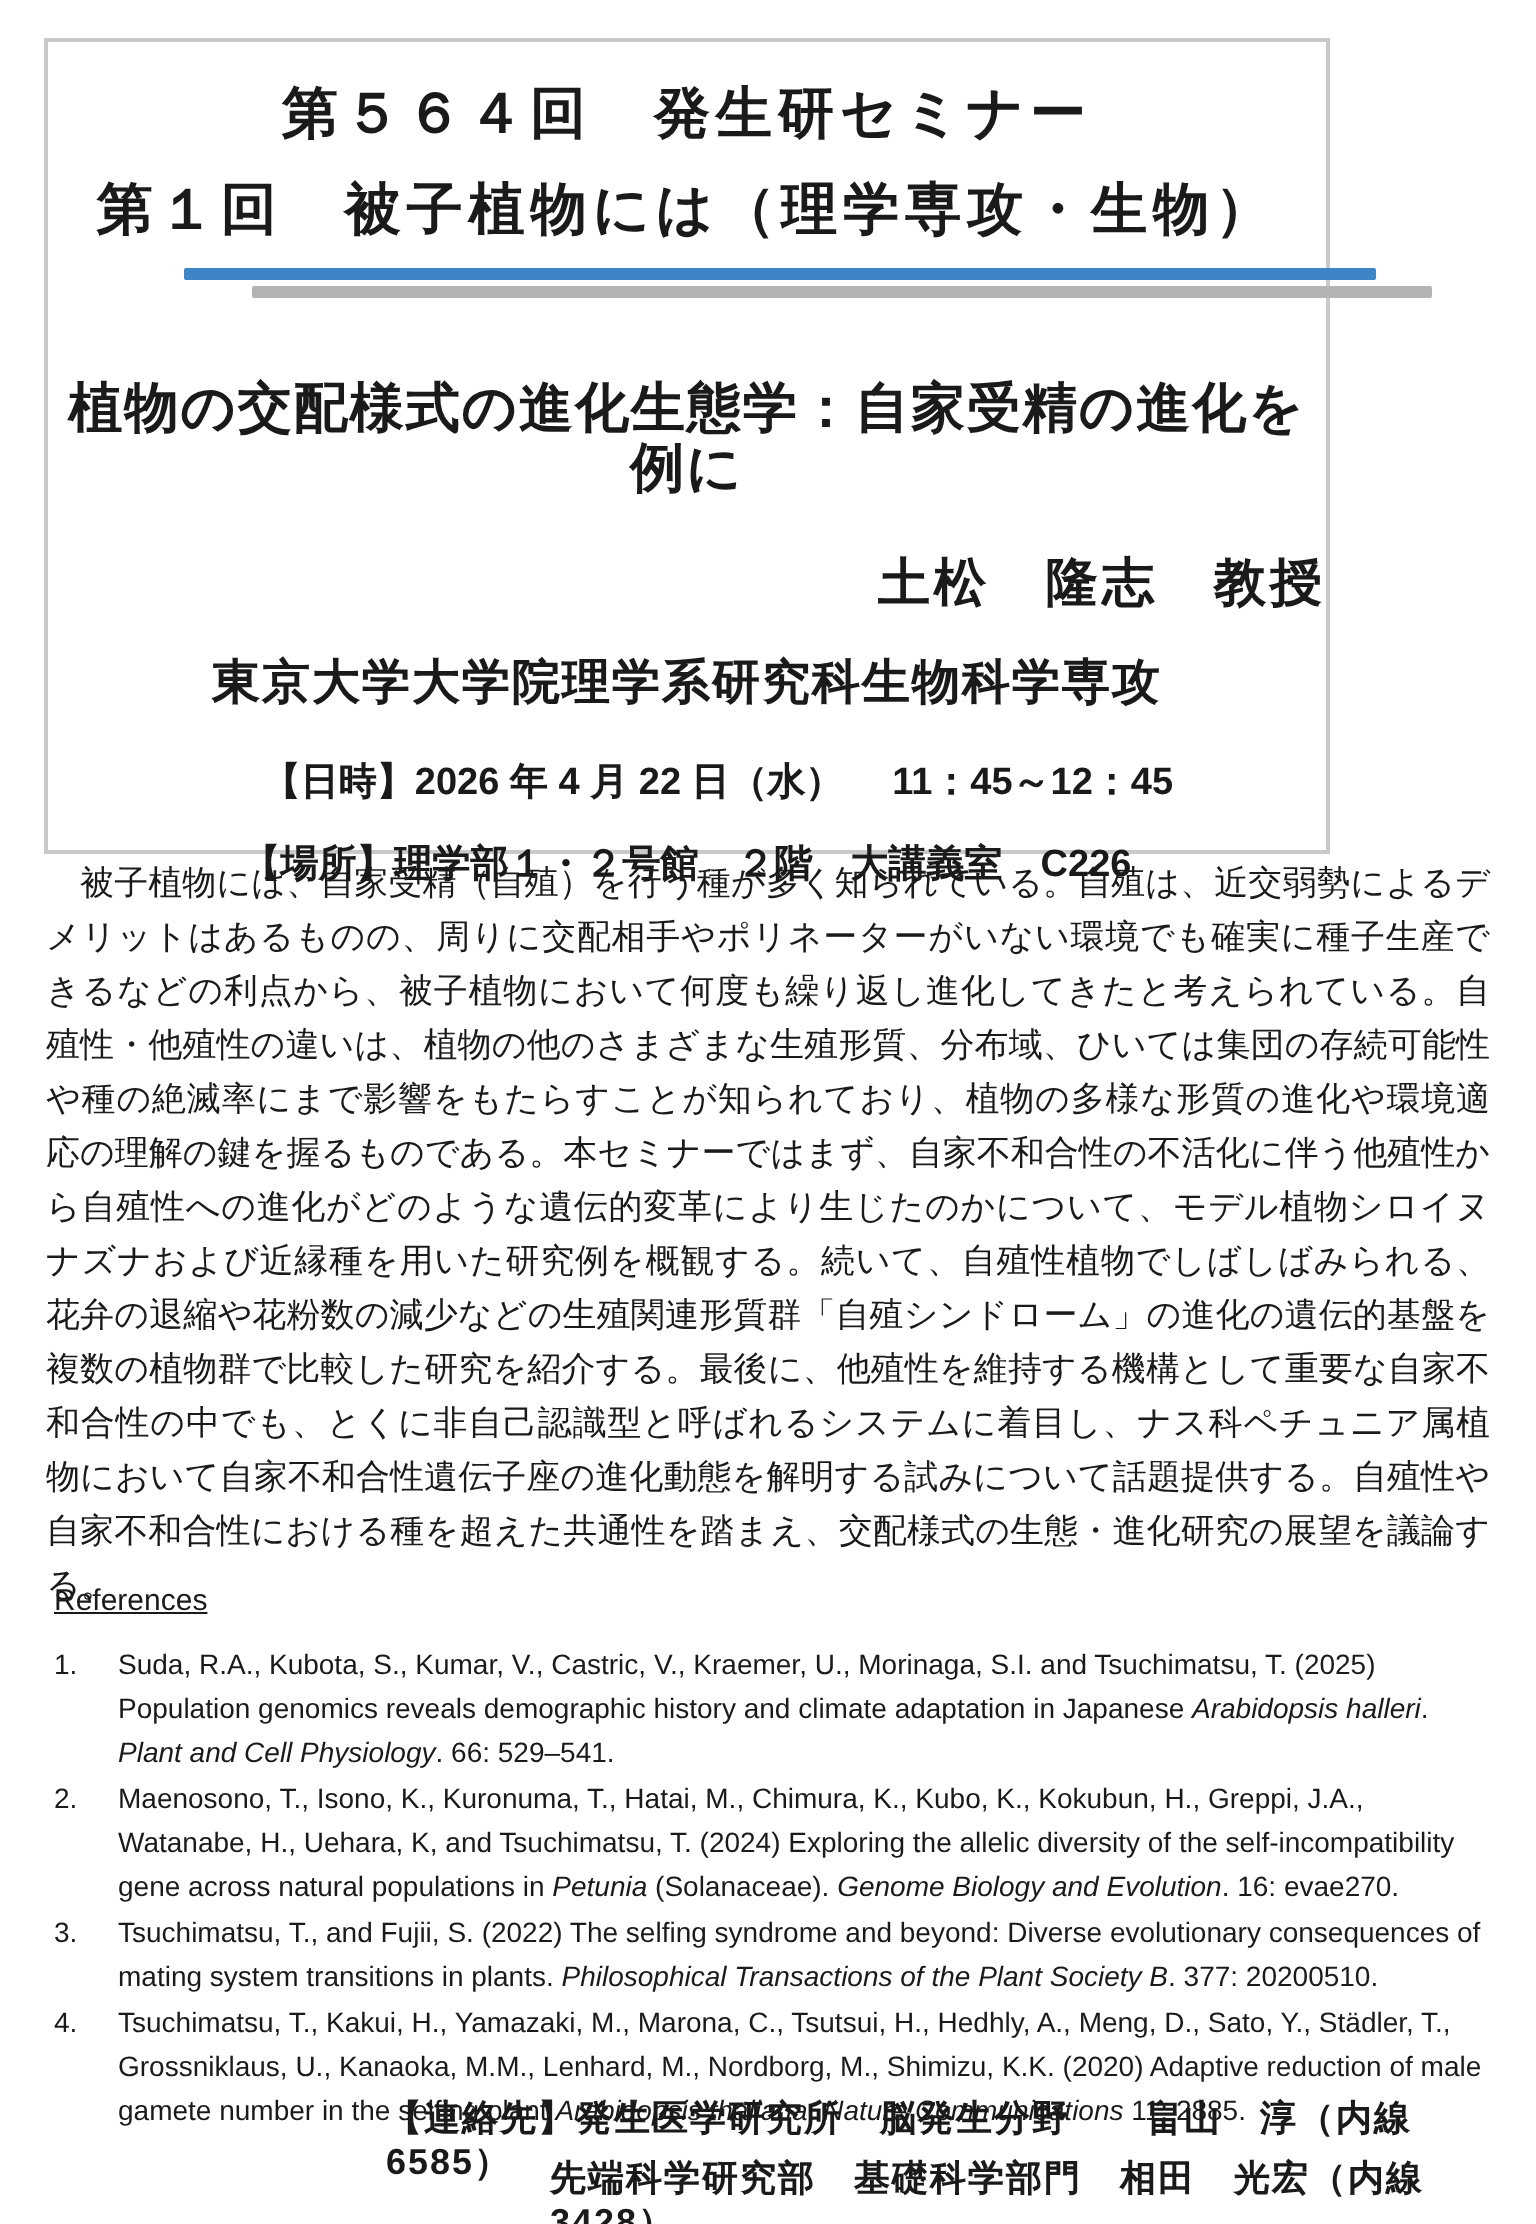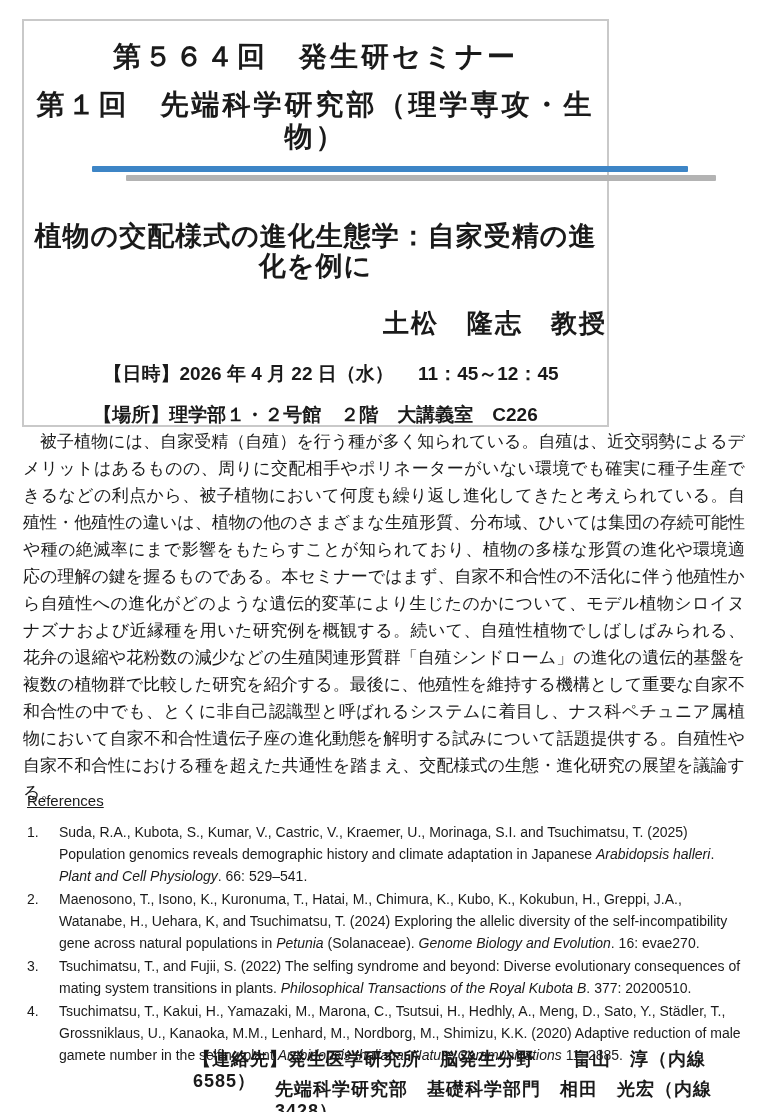--- a/index.html
+++ b/index.html
@@ -5,21 +5,21 @@
   html,body{margin:0;padding:0;}
   body{
     width:768px;height:1112px;background:#ffffff;
     font-family:"Liberation Sans","DejaVu Sans",sans-serif;
     color:#1a1a1a;position:relative;overflow:hidden;
   }
   .page{position:absolute;inset:0;}
 
   
   .header-box{
-    position:absolute;left:22px;top:19px;width:587px;height:408px;
+    position:absolute;left:22px;top:19px;width:643px;height:408px;
     border:2px solid #c9c9c9;box-sizing:border-box;background:#ffffff;
     text-align:center;
   }
   .series-title{
     margin-top:20px;font-size:28px;font-weight:bold;letter-spacing:3px;
     line-height:32px;
   }
   .subseries-title{
     margin-top:16px;font-size:28px;font-weight:bold;letter-spacing:3px;
     line-height:32px;
@@ -80,45 +80,46 @@
     font-size:18px;font-weight:bold;line-height:22px;letter-spacing:1px;
   }
 </style>
 </head>
 <body>
 
 <div class="page">
 
   <div class="header-box" style="border-color: rgb(201, 201, 201);">
     <div class="series-title">第５６４回　発生研セミナー</div>
-    <div class="subseries-title">第１回　先端科学研究部（理学専攻・生物）</div>
+    <div class="subseries-title">第１回　被子植物には（理学専攻・生物）</div>
     <div class="divider-blue" style="background: rgb(61, 133, 198);"></div>
     <div class="divider-gray" style="background: rgb(179, 179, 179);"></div>
     <div class="seminar-title">植物の交配様式の進化生態学：自家受精の進化を例に</div>
     <div class="speaker-name">土松　隆志　教授</div>
+    <div class="affiliation">東京大学大学院理学系研究科生物科学専攻</div>
     <div class="datetime-line">【日時】2026 年 4 月 22 日（水）　 11：45～12：45</div>
     <div class="location-line">【場所】理学部１・２号館　２階　大講義室　C226</div>
   </div>
 
   <div class="abstract">　被子植物には、自家受精（自殖）を行う種が多く知られている。自殖は、近交弱勢によるデメリットはあるものの、周りに交配相手やポリネーターがいない環境でも確実に種子生産できるなどの利点から、被子植物において何度も繰り返し進化してきたと考えられている。自殖性・他殖性の違いは、植物の他のさまざまな生殖形質、分布域、ひいては集団の存続可能性や種の絶滅率にまで影響をもたらすことが知られており、植物の多様な形質の進化や環境適応の理解の鍵を握るものである。本セミナーではまず、自家不和合性の不活化に伴う他殖性から自殖性への進化がどのような遺伝的変革により生じたのかについて、モデル植物シロイヌナズナおよび近縁種を用いた研究例を概観する。続いて、自殖性植物でしばしばみられる、花弁の退縮や花粉数の減少などの生殖関連形質群「自殖シンドローム」の進化の遺伝的基盤を複数の植物群で比較した研究を紹介する。最後に、他殖性を維持する機構として重要な自家不和合性の中でも、とくに非自己認識型と呼ばれるシステムに着目し、ナス科ペチュニア属植物において自家不和合性遺伝子座の進化動態を解明する試みについて話題提供する。自殖性や自家不和合性における種を超えた共通性を踏まえ、交配様式の生態・進化研究の展望を議論する。</div>
 
   <div class="references">
     <div class="ref-heading">References</div>
     <div>
         <div class="ref-item">
           <div class="ref-num">1.</div>
           <div class="ref-text"><span>Suda, R.A., Kubota, S., Kumar, V., Castric, V., Kraemer, U., Morinaga, S.I. and Tsuchimatsu, T. (2025) Population genomics reveals demographic history and climate adaptation in Japanese </span><span class="it">Arabidopsis halleri</span><span>. </span><span class="it">Plant and Cell Physiology</span><span>. 66: 529–541.</span></div>
         </div>
         <div class="ref-item">
           <div class="ref-num">2.</div>
           <div class="ref-text"><span>Maenosono, T., Isono, K., Kuronuma, T., Hatai, M., Chimura, K., Kubo, K., Kokubun, H., Greppi, J.A., Watanabe, H., Uehara, K, and Tsuchimatsu, T. (2024) Exploring the allelic diversity of the self-incompatibility gene across natural populations in </span><span class="it">Petunia</span><span> (Solanaceae). </span><span class="it">Genome Biology and Evolution</span><span>. 16: evae270.</span></div>
         </div>
         <div class="ref-item">
           <div class="ref-num">3.</div>
-          <div class="ref-text"><span>Tsuchimatsu, T., and Fujii, S. (2022) The selfing syndrome and beyond: Diverse evolutionary consequences of mating system transitions in plants. </span><span class="it">Philosophical Transactions of the Royal Kubota B</span><span>. 377: 20200510.</span></div>
+          <div class="ref-text"><span>Tsuchimatsu, T., and Fujii, S. (2022) The selfing syndrome and beyond: Diverse evolutionary consequences of mating system transitions in plants. </span><span class="it">Philosophical Transactions of the Plant Society B</span><span>. 377: 20200510.</span></div>
         </div>
         <div class="ref-item">
           <div class="ref-num">4.</div>
           <div class="ref-text"><span>Tsuchimatsu, T., Kakui, H., Yamazaki, M., Marona, C., Tsutsui, H., Hedhly, A., Meng, D., Sato, Y., Städler, T., Grossniklaus, U., Kanaoka, M.M., Lenhard, M., Nordborg, M., Shimizu, K.K. (2020) Adaptive reduction of male gamete number in the selfing plant </span><span class="it">Arabidopsis thaliana</span><span>. </span><span class="it">Nature Communications</span><span> 11: 2885.</span></div>
         </div>
       </div>
   </div>
 
   <div class="footer-line1">【連絡先】発生医学研究所　脳発生分野　　畠山　淳（内線 6585）</div>
   <div class="footer-line2">先端科学研究部　基礎科学部門　相田　光宏（内線 3428）</div>

